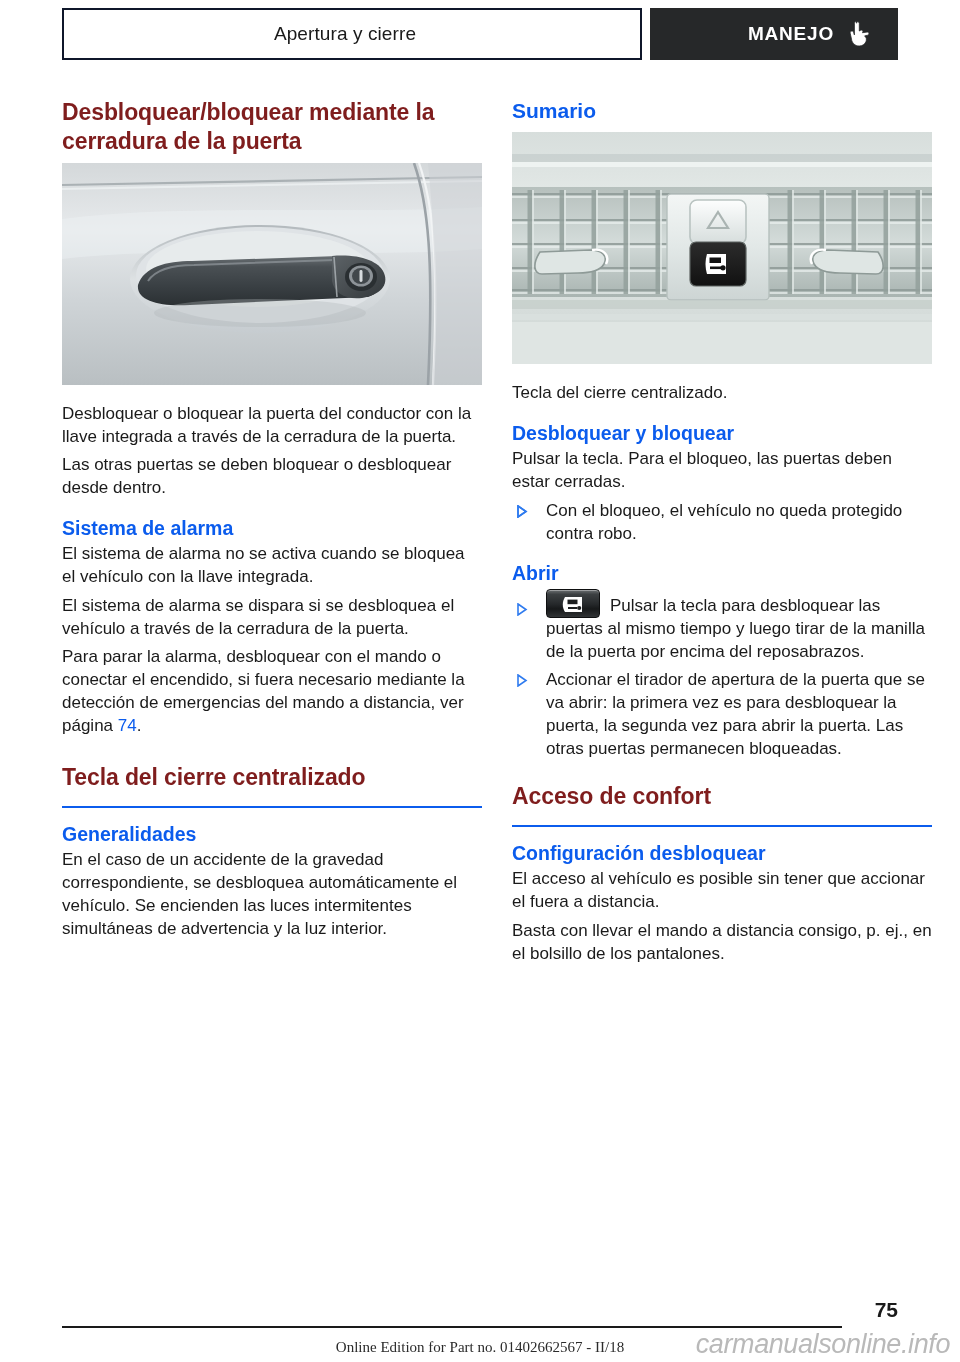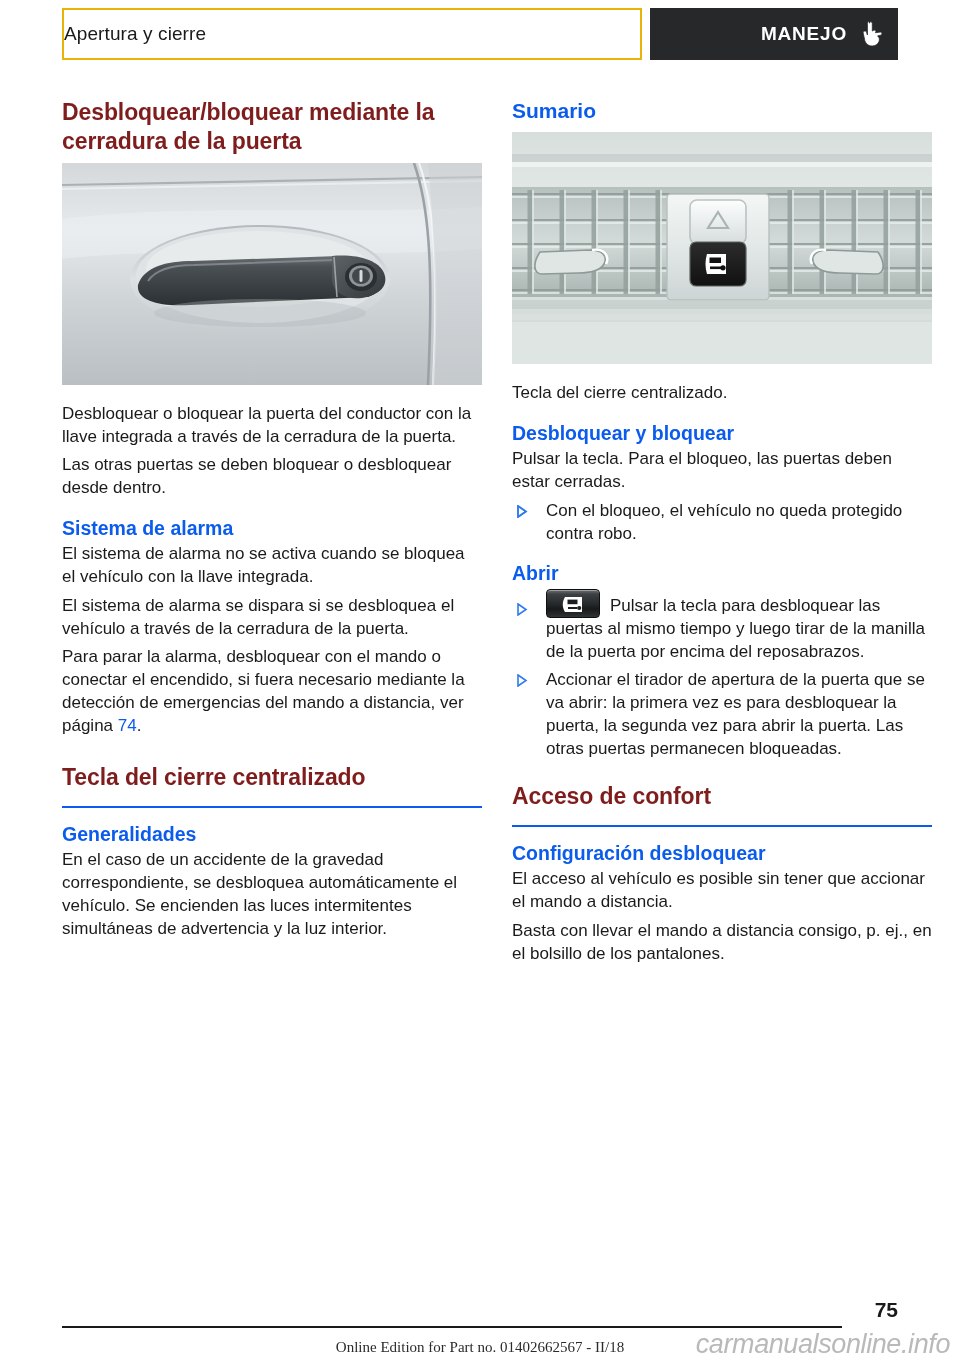--- a/index.html
+++ b/index.html
@@ -19,40 +19,40 @@
     position: absolute;
     left: 62px;
     top: 8px;
     width: 836px;
     height: 52px;
     display: flex;
     align-items: stretch;
   }
   .header-tab-section {
     flex: 0 0 580px;
-    border: 2px solid #eab308;
+    border: 2px solid #0f172a;
     display: flex;
     align-items: center;
-    justify-content: flex-start;
+    justify-content: center;
     padding-right: 14px;
     background: #ffffff;
   }
   .header-tab-section .label {
     font-size: 19px;
     color: #1a1a1a;
     letter-spacing: 0.1px;
   }
   .header-chapter {
     flex: 1 1 auto;
     margin-left: 8px;
     background: #262829;
     display: flex;
     align-items: center;
     justify-content: flex-end;
-    padding-right: 15px;
+    padding-right: 28px;
     gap: 14px;
   }
   .header-chapter .label {
     color: #ffffff;
     font-size: 19px;
     font-weight: bold;
     letter-spacing: 0.8px;
   }
   .hand-icon { display: block; width: 22px; height: 26px; }
 
@@ -406,21 +406,21 @@
       <li>
         <svg class="tri-svg" width="11" height="13" viewBox="0 0 11 13">
           <path d="M1 1 L9 6.5 L1 12 Z" fill="none" stroke="#2f7bef" stroke-width="1.6"></path>
         </svg>
         <span>Accionar el tirador de apertura de la puerta que se va abrir: la primera vez es para desbloquear la puerta, la segunda vez para abrir la puerta. Las otras puertas permanecen bloqueadas.</span>
       </li>
     </ul>
 
     <h1 class="h1 ruled" style="margin-top:22px;">Acceso de confort</h1>
     <h2 class="h2 first">Configuración desbloquear</h2>
-    <p class="body">El acceso al vehículo es posible sin tener que accionar el mando a distancia.</p>
+    <p class="body">El acceso al vehículo es posible sin tener que accionar el fuera a distancia.</p>
     <p class="body">Basta con llevar el mando a distancia consigo, p. ej., en el bolsillo de los pantalones.</p>
   </div>
 </div>
 
 <div class="pagenum">75</div>
 <div class="footer-rule"></div>
 <div class="footer-line">Online Edition for Part no. 01402662567 - II/18</div>
 <div class="watermark">carmanualsonline.info</div>
 
 </body></html>

